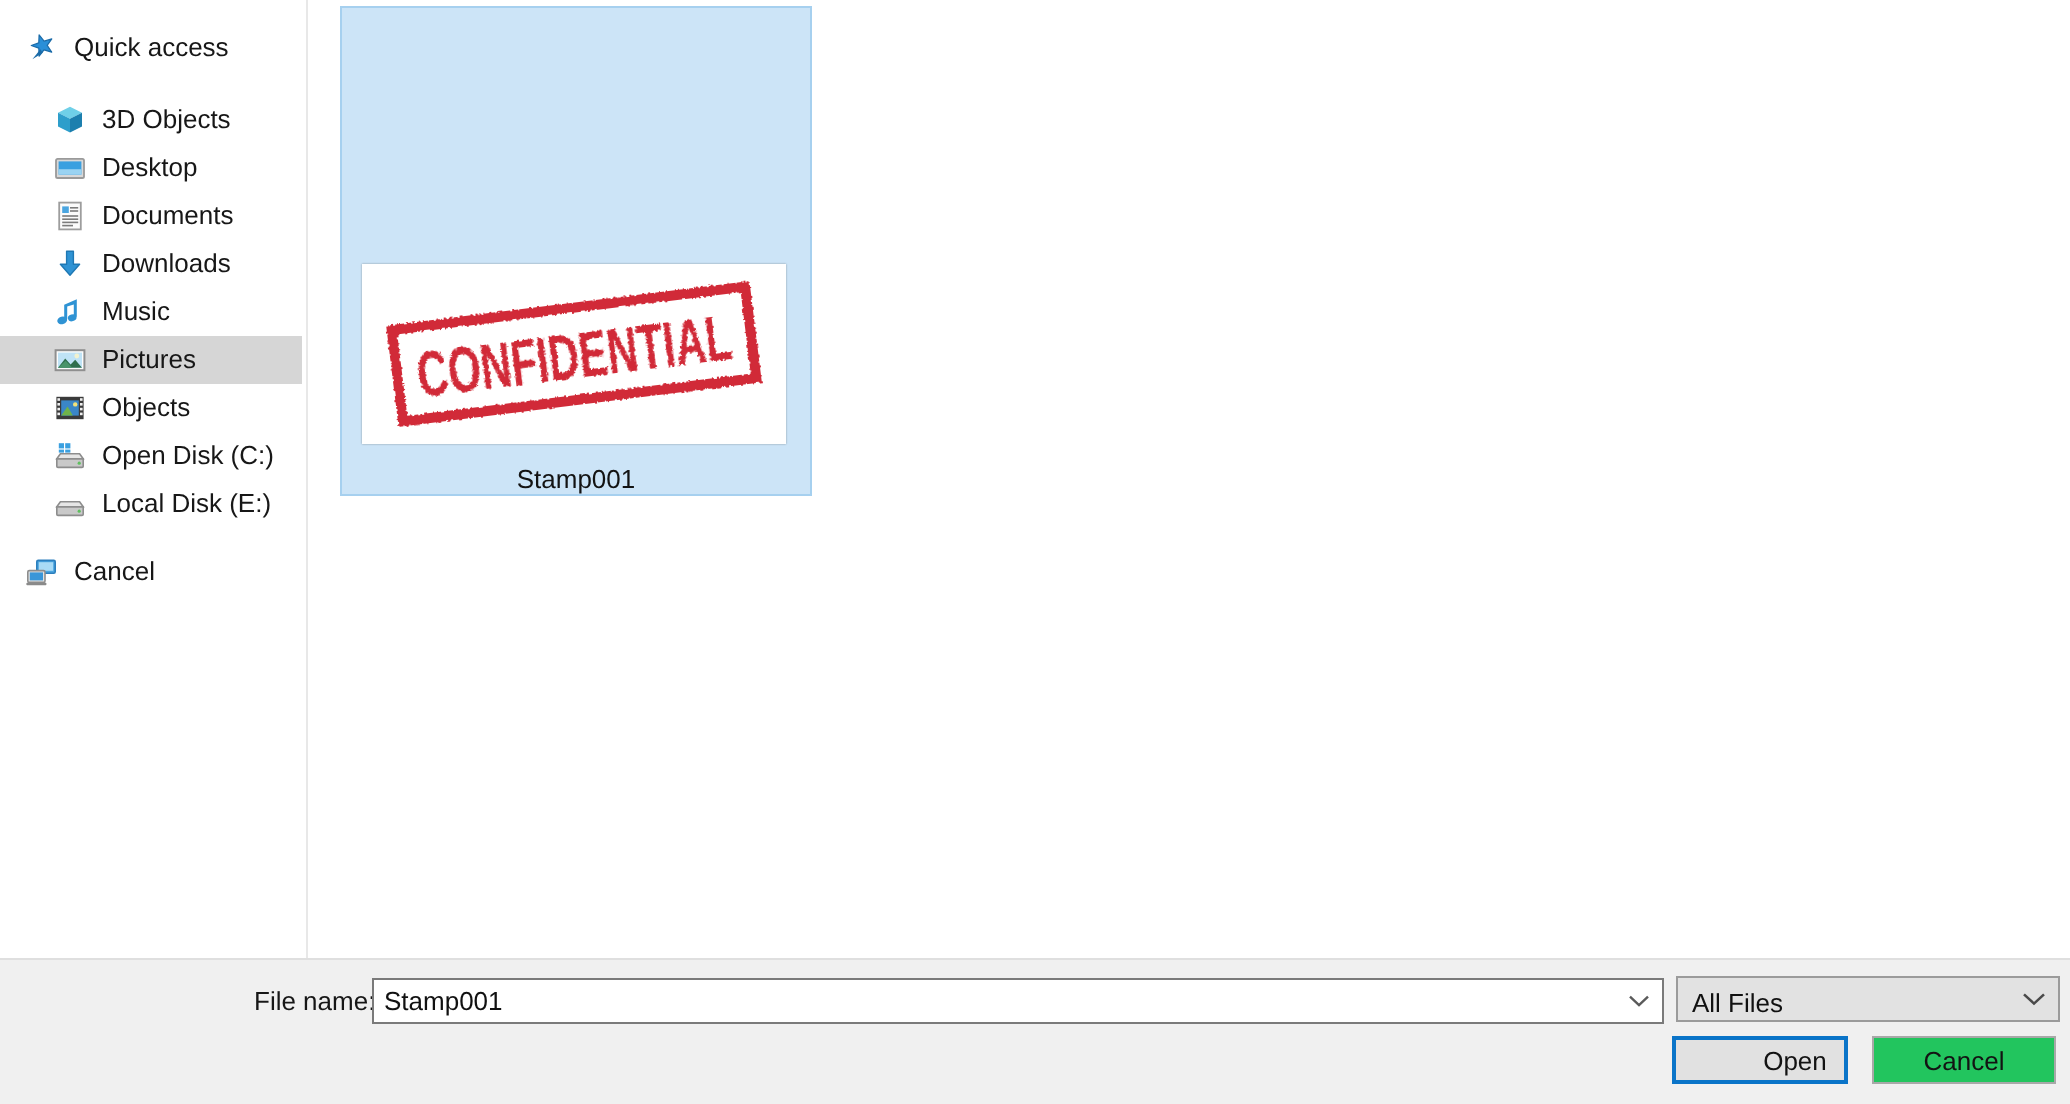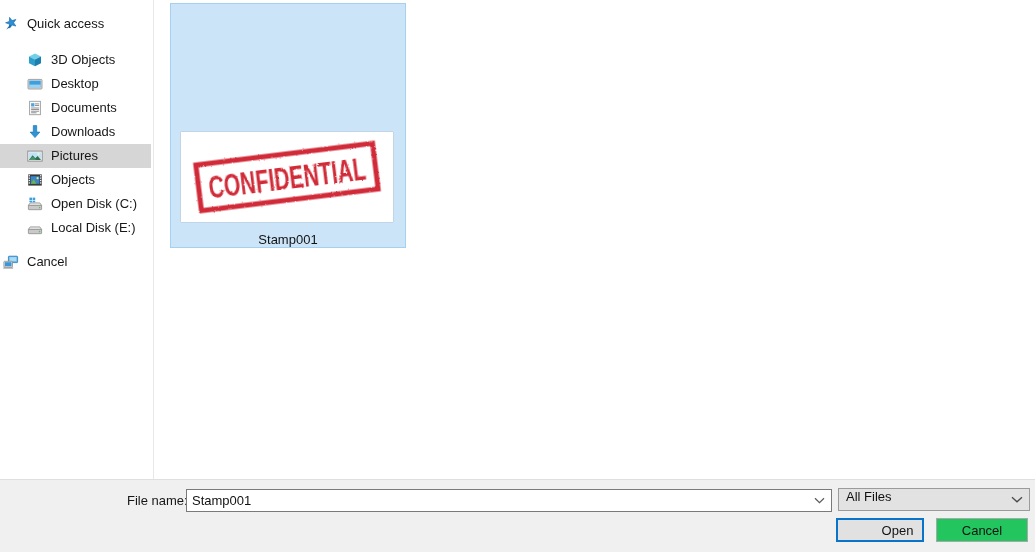--- a/index.html
+++ b/index.html
@@ -33,21 +33,21 @@
     background: #ffffff;
     border-right: 1px solid #e8e8e8;
     box-sizing: border-box;
     overflow: hidden;
   }
   .nav-item {
     position: relative;
     display: flex;
     align-items: center;
     height: 24px;
-    padding-left: 2px;
+    padding-left: 12px;
     box-sizing: border-box;
     cursor: default;
     white-space: nowrap;
   }
   .nav-item.indent {
     padding-left: 26px;
   }
   .nav-item.selected {
     background: #d6d6d6;
     width: 151px;
@@ -171,21 +171,21 @@
   .filetype-combo {
     position: absolute;
     left: 838px;
     top: 488px;
     width: 192px;
     height: 23px;
     background: #e2e2e2;
     border: 1px solid #9b9b9b;
     box-sizing: border-box;
     display: flex;
-    align-items: flex-start;
+    align-items: flex-end;
     cursor: default;
   }
   .filetype-combo .value {
     flex: 1;
     padding-left: 7px;
     font-size: 13px;
     line-height: 16px;
     color: #111111;
     white-space: nowrap;
   }
@@ -286,20 +286,30 @@
 
     <div class="nav-item indent">
       <span class="glyph">
         <svg viewBox="0 0 18 18" width="18" height="18" aria-hidden="true">
           <path d="M7.3 2.6 L10.7 2.6 L10.7 9.1 L13.8 9.1 L9 14.6 L4.2 9.1 L7.3 9.1 Z" fill="#2f93d4" stroke="#1f78b4" stroke-width="0.7" stroke-linejoin="round"></path>
         </svg>
       </span>
       <span class="label">Downloads</span>
     </div>
 
+    <div class="nav-item indent">
+      <span class="glyph">
+        <svg viewBox="0 0 18 18" width="18" height="18" aria-hidden="true">
+          <path d="M12.4 2.6 L12.4 11.4 L10.9 11.4 L10.9 5.2 L7.6 6.3 L7.6 12.6 L6.1 12.6 L6.1 5.4 Z" fill="#2f93d4"></path>
+          <ellipse cx="5.1" cy="13.2" rx="2.5" ry="1.9" fill="#2f93d4" transform="rotate(-16 5.1 13.2)"></ellipse>
+          <ellipse cx="10.1" cy="11.9" rx="2.2" ry="1.7" fill="#2f93d4" transform="rotate(-16 10.1 11.9)"></ellipse>
+        </svg>
+      </span>
+      <span class="label">Music</span>
+    </div>
 
     <div class="nav-item indent selected">
       <span class="glyph">
         <svg viewBox="0 0 18 18" width="18" height="18" aria-hidden="true">
           <rect x="1.8" y="4.1" width="14.4" height="10" fill="#fcfcfc" stroke="#8f8f8f" stroke-width="1"></rect>
           <rect x="3" y="5.3" width="12" height="7.6" fill="#bfe3f6"></rect>
           <path d="M3 12.9 L6.6 8.2 L9.3 11.2 L11.6 8.9 L15 12.9 Z" fill="#2f6f4e"></path>
           <path d="M3 12.9 L6.8 9.4 L10.2 12.9 Z" fill="#49946a"></path>
           <circle cx="12.4" cy="7" r="1.2" fill="#f2f2cf"></circle>
         </svg>

